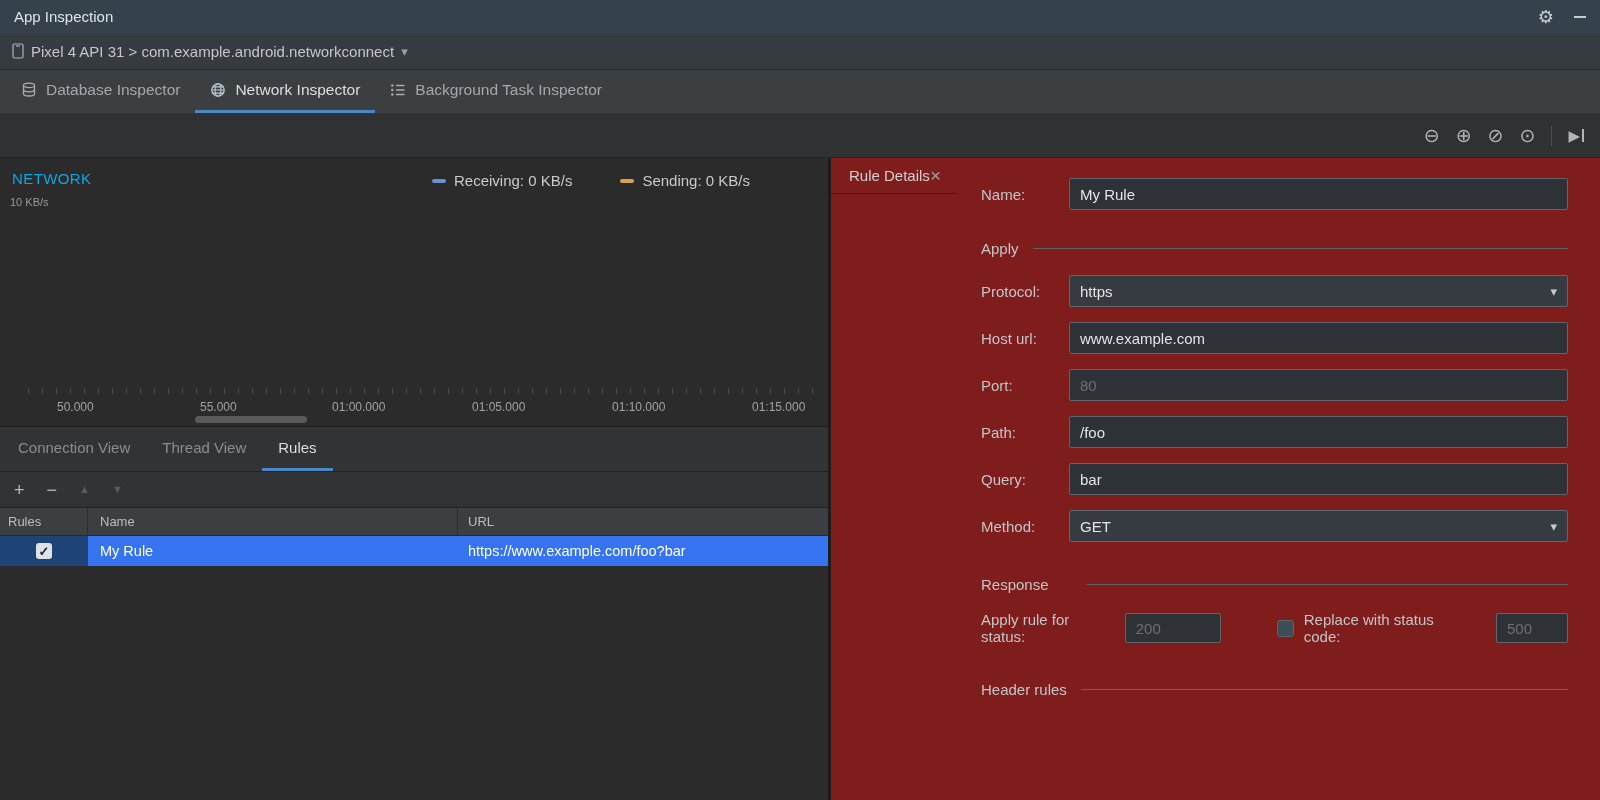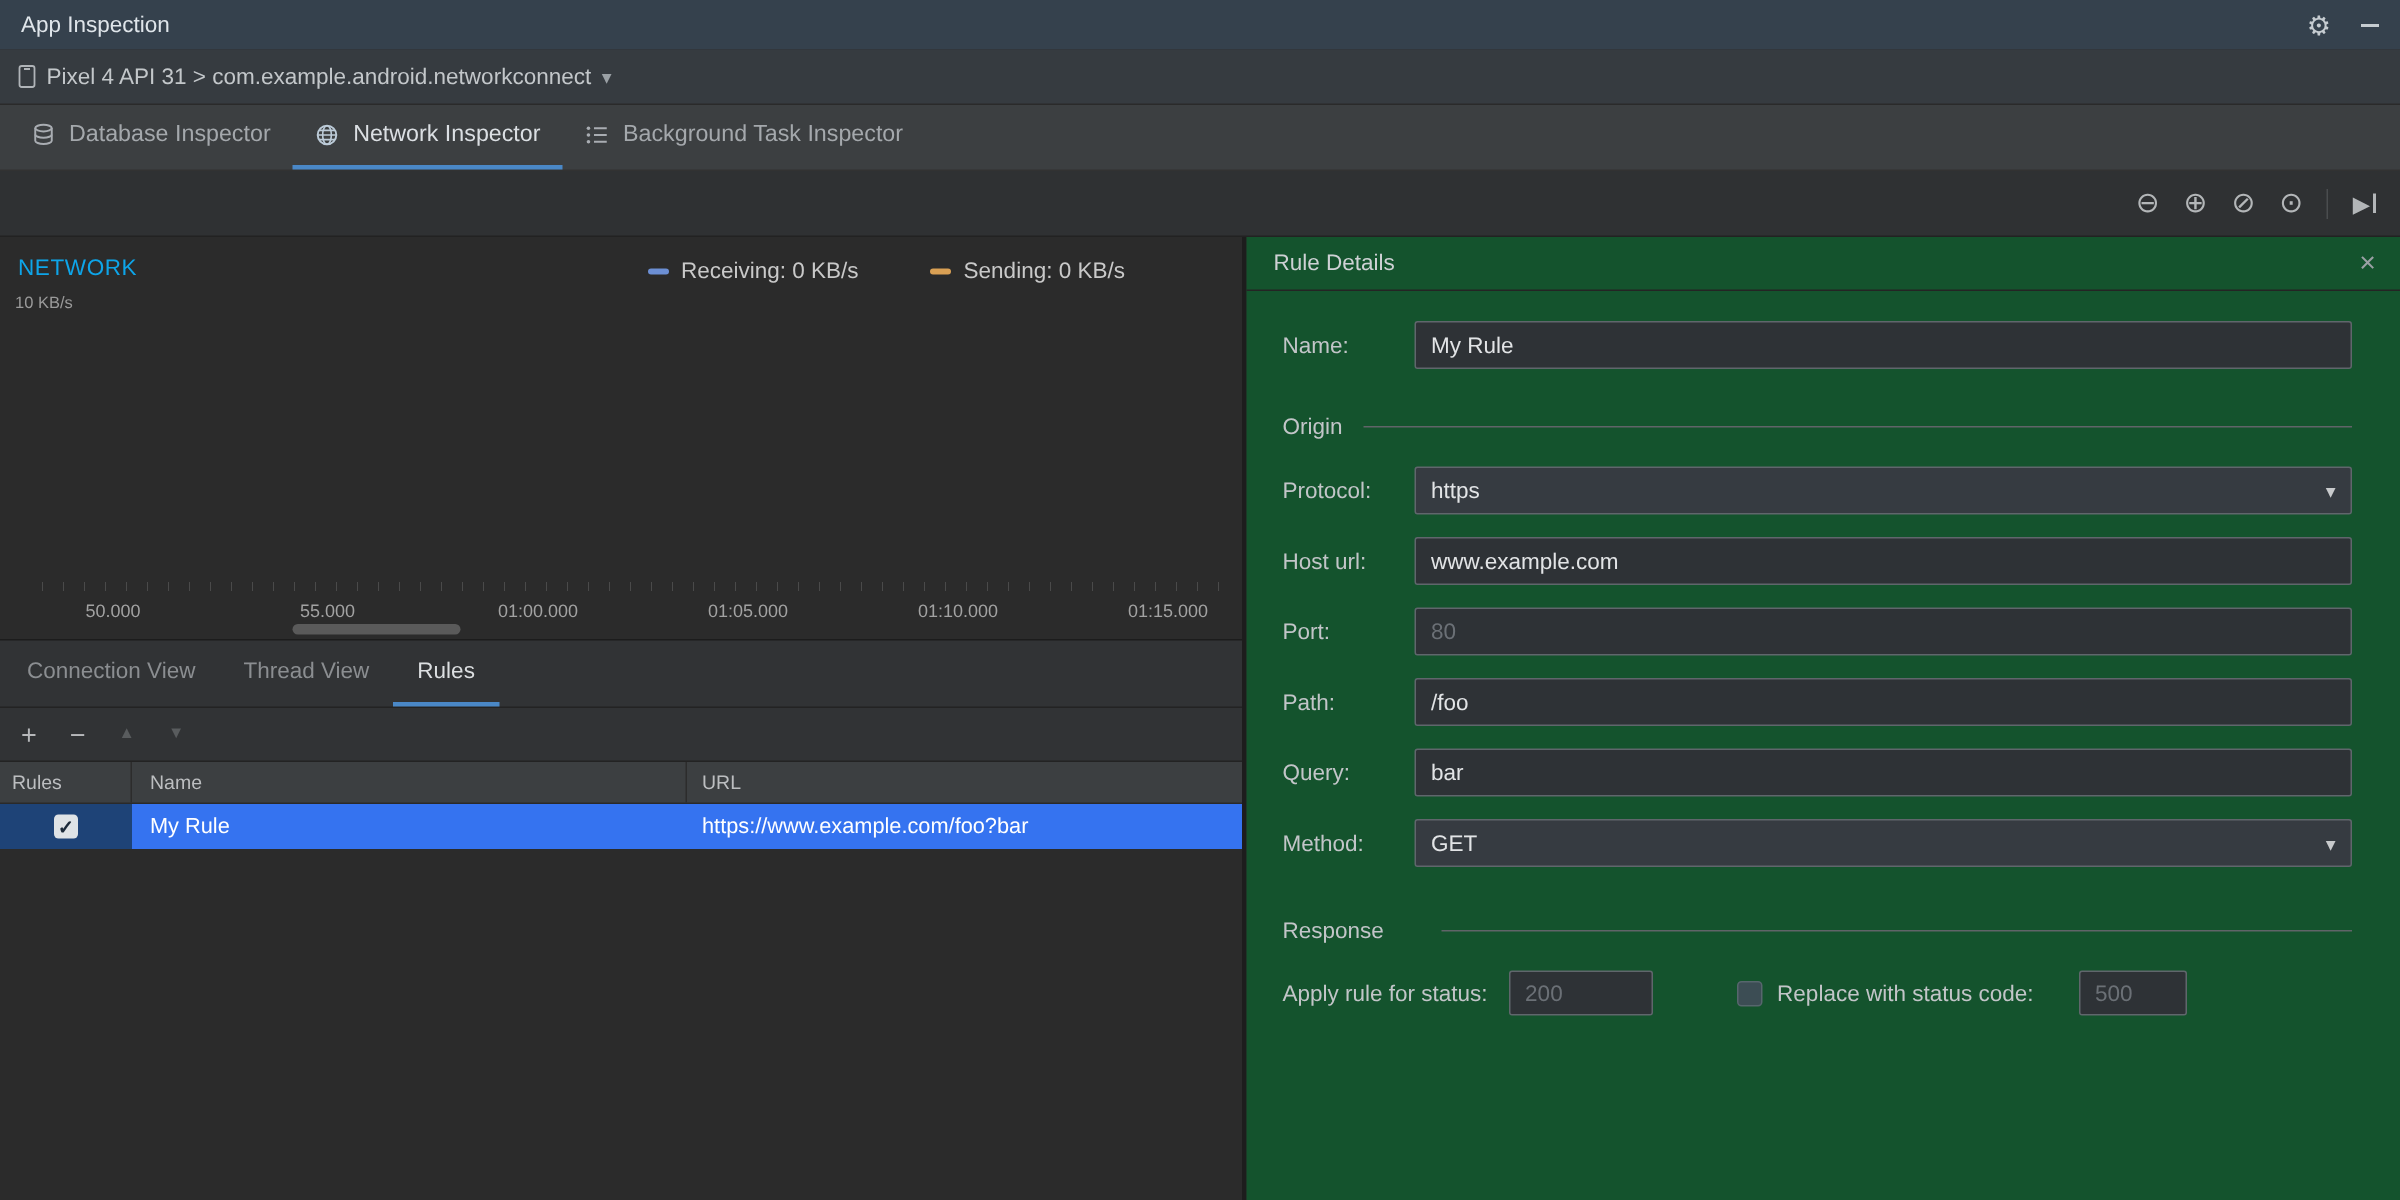--- a/index.html
+++ b/index.html
@@ -35,21 +35,21 @@
     padding:0 16px; flex:0 0 auto; }
   .ptb-ic { color:#b3b6b8; font-size:19px; line-height:1; cursor:default; }
   .ptb-div { width:1px; height:20px; background:#4a4d4f; }
   .golive { display:inline-flex; align-items:center; color:#b3b6b8; font-size:15px; }
   .golive i { display:inline-block; width:2px; height:13px; background:#b3b6b8; margin-left:2px; }
 
   
   .main { flex:1; display:flex; min-height:0; }
   .left { width:831px; flex:0 0 auto; display:flex; flex-direction:column;
     border-right:3px solid #1d1d1d; background:#2b2b2b; }
-  .right { flex:1; background:#14532d; display:flex; flex-direction:column; }
+  .right { flex:1; background:#7f1d1d; display:flex; flex-direction:row; }
 
   
   .chart { height:268px; position:relative; background:#2b2b2b; flex:0 0 auto; }
   .net-label { position:absolute; left:12px; top:12px; color:#0ea5e9; font-size:15px; letter-spacing:.4px; }
   .yaxis { position:absolute; left:10px; top:38px; color:#9a9a9a; font-size:11px; }
   .legend { position:absolute; left:432px; top:14px; display:flex; gap:48px; }
   .legend-item { display:flex; align-items:center; gap:8px; color:#c9c9c9; font-size:15px; }
   .swatch { width:14px; height:4px; border-radius:2px; display:inline-block; }
   .ticks-strip { position:absolute; left:28px; right:2px; bottom:32px; height:6px;
     background:repeating-linear-gradient(to right, #4a4a4a 0 1px, transparent 1px 14px); }
@@ -259,21 +259,21 @@
       </div>
 
       <div class="rd-body">
 
         <div class="form-row" style="margin-top:4px;">
           <span class="flabel">Name:</span>
           <input class="txt" type="text" value="My Rule" style="">
         </div>
 
         <div class="section">
-          <span class="stitle">Origin</span>
+          <span class="stitle">Apply</span>
           <span class="sline"></span>
         </div>
 
         <div class="form-row" style="margin-top:18px;">
           <span class="flabel">Protocol:</span>
           <div class="ddl">
             <span>https</span>
             <span class="arrow">▾</span>
           </div>
         </div>
@@ -312,17 +312,21 @@
         </div>
 
         <div class="status-row">
           <span class="slabel">Apply rule for status:</span>
           <input class="txt small" type="text" placeholder="200" style="">
           <span class="resp-cbx"></span>
           <span class="slabel slabel2">Replace with status code:</span>
           <input class="txt small2" type="text" placeholder="500" style="">
         </div>
 
+        <div class="section" style="margin-top:36px;">
+          <span class="stitle">Header rules</span>
+          <span class="sline"></span>
+        </div>
 
       </div>
     </div>
   </div>
 </div>
 
 </body></html>

